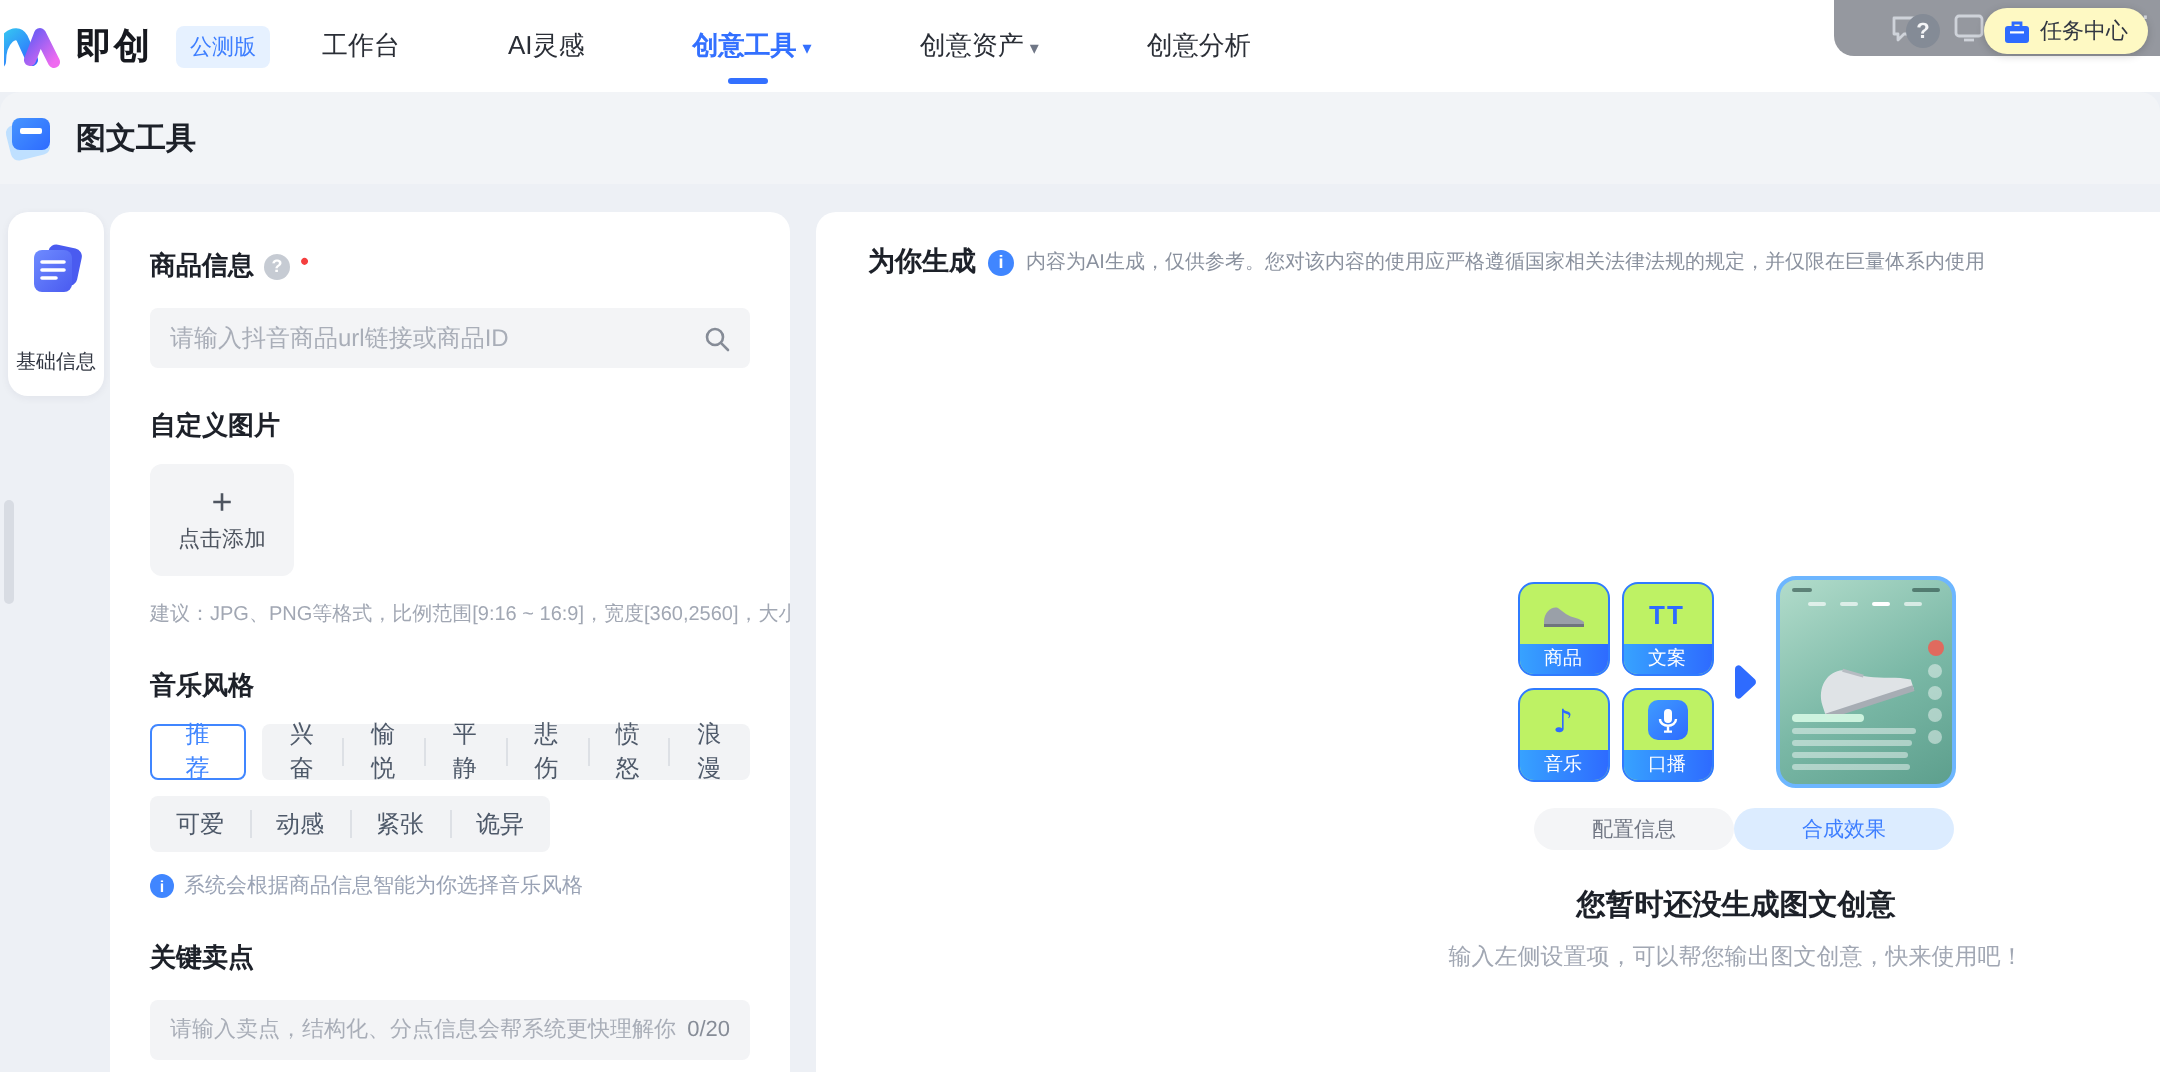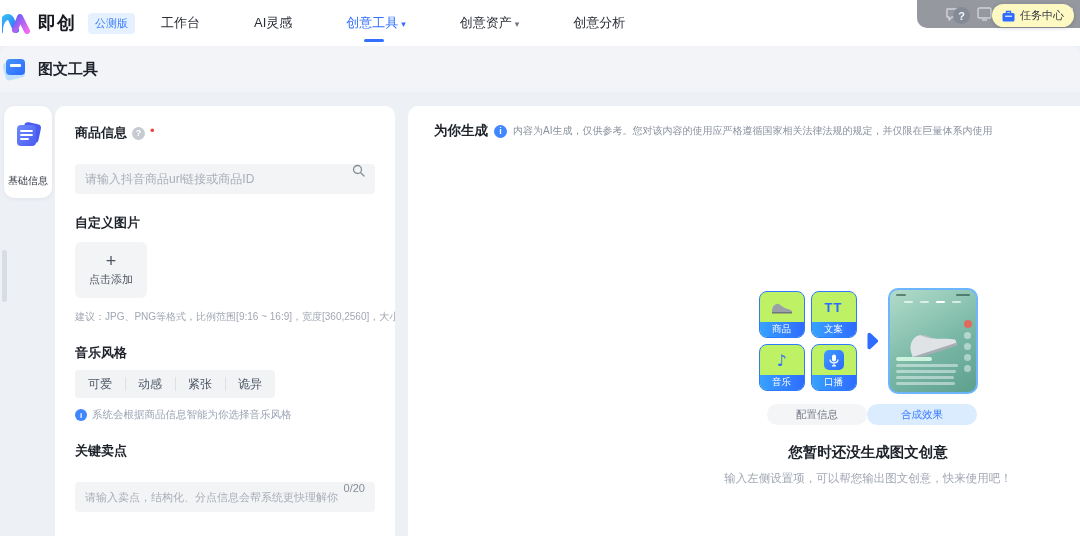--- a/index.html
+++ b/index.html
@@ -9,21 +9,21 @@
     background:#edf0f5; position:relative; color:#1d2129;
   }
   
   .topnav { position:absolute; top:0; left:0; right:0; height:46px; background:#fff; display:flex; align-items:center; z-index:5; }
   .logo-wrap { display:flex; align-items:center; padding-left:2px; }
   .logo-text { font-size:18px; font-weight:800; color:#17191f; letter-spacing:1px; margin-left:6px; }
   .beta-badge { margin-left:12px; background:#e6f1ff; color:#3d7eff; font-size:11px; padding:3px 7px; border-radius:4px; }
   .nav-items { display:flex; align-items:center; margin-left:26px; gap:54px; }
   .nav-item { font-size:13px; color:#2a2e36; position:relative; cursor:pointer; display:flex; align-items:center; gap:3px; }
   .nav-item .caret { font-size:9px; color:#6b7widt280; color:#707786; transform:translateY(1px); }
-  .nav-item.active { color:#3370ff; font-weight:400; }
+  .nav-item.active { color:#3370ff; font-weight:700; }
   .nav-item.active .caret { color:#3370ff; }
   .nav-item.active::after { content:""; position:absolute; left:50%; transform:translateX(-60%); bottom:-10px; width:20px; height:3px; border-radius:2px; background:#3370ff; }
   
   .capture-overlay { position:absolute; right:0; top:0; width:163px; height:28px; background:rgba(62,68,80,.55); border-radius:0 0 0 10px; display:flex; align-items:center; padding-left:28px; gap:16px; }
   .ov-icon { display:flex; align-items:center; }
   .ellipsis-dots { position:absolute; right:4px; top:0px; color:#d6dae0; font-size:14px; letter-spacing:1px; }
   .help-circle { position:absolute; right:110px; top:7px; width:17px; height:17px; border-radius:50%; background:#848b96; color:#f4f5f7; font-size:11px; font-weight:700; display:flex; align-items:center; justify-content:center; }
   .task-pill { position:absolute; right:6px; top:4px; height:23px; background:#fef9c3; border-radius:13px; box-shadow:0 1px 4px rgba(0,0,0,.18); display:flex; align-items:center; gap:5px; padding:0 10px; }
   .task-pill span.lbl { font-size:11px; color:#323742; }
   
@@ -37,21 +37,21 @@
   .rail { position:absolute; left:0; top:92px; bottom:0; width:55px; }
   .rail-card { position:absolute; left:4px; top:14px; width:48px; height:92px; background:#fff; border-radius:10px; box-shadow:0 1px 4px rgba(31,41,61,.06); display:flex; flex-direction:column; align-items:center; padding-top:12px; gap:22px; cursor:pointer; }
   .rail-label { font-size:10px; color:#323742; }
   .rail-scroll { position:absolute; left:2px; top:158px; width:5px; height:52px; border-radius:3px; background:#d8dce3; }
   
   .form-panel { position:absolute; left:55px; top:106px; bottom:0; width:340px; background:#fff; border-radius:10px 10px 0 0; padding:18px 20px 0 20px; overflow:hidden; }
   .field-label-row { display:flex; align-items:center; gap:5px; }
   .field-label { font-size:13px; font-weight:700; color:#1d2129; }
   .q-circle { width:13px; height:13px; border-radius:50%; background:#c6cbd3; color:#fff; font-size:9px; font-weight:700; display:flex; align-items:center; justify-content:center; }
   .req-dot { color:#f53f3f; font-size:13px; line-height:10px; transform:translateY(-2px); }
-  .text-input { margin-top:22px; height:30px; background:#f3f4f6; border-radius:4px; display:flex; padding:0 10px; }
+  .text-input { margin-top:12px; height:30px; background:#f3f4f6; border-radius:4px; display:flex; align-items:center; padding:0 10px; }
   .text-input input { flex:1; border:none; outline:none; background:transparent; font-size:12px; font-family:inherit; color:#1d2129; }
   .text-input input::placeholder { color:#a9aeb8; }
   .counter { font-size:11px; color:#868c97; margin-left:6px; }
   .section-label { font-size:13px; font-weight:700; margin-top:20px; color:#1d2129; }
   .upload-box { margin-top:10px; width:72px; height:56px; background:#f3f4f6; border-radius:6px; display:flex; flex-direction:column; align-items:center; justify-content:center; gap:3px; cursor:pointer; }
   .upload-plus { font-size:18px; color:#4e5560; line-height:16px; font-weight:400; }
   .upload-text { font-size:11px; color:#4e5560; }
   .hint-text { margin-top:12px; font-size:10px; color:#a1a7b3; white-space:nowrap; }
   .chip-row { display:flex; margin-top:10px; align-items:stretch; }
   .chip-selected { height:28px; padding:0 13px; border:1px solid #4086ff; color:#4086ff; background:#fff; border-radius:4px; font-size:12px; display:flex; align-items:center; cursor:pointer; font-family:inherit; }
@@ -208,20 +208,31 @@
   </div>
 
   <div class="section-label">自定义图片</div>
   <div class="upload-box">
     <span class="upload-plus">+</span>
     <span class="upload-text">点击添加</span>
   </div>
   <div class="hint-text">建议：JPG、PNG等格式，比例范围[9:16 ~ 16:9]，宽度[360,2560]，大小≤20M</div>
 
   <div class="section-label">音乐风格</div>
+  <div class="chip-row">
+    <button class="chip-selected">推荐</button>
+    <div class="chip-group">
+      <button class="chip">兴奋</button>
+      <button class="chip">愉悦</button>
+      <button class="chip">平静</button>
+      <button class="chip">悲伤</button>
+      <button class="chip">愤怒</button>
+      <button class="chip">浪漫</button>
+    </div>
+  </div>
   <div class="chip-row second" style="margin-top:8px;">
     <div class="chip-group">
       <button class="chip">可爱</button>
       <button class="chip">动感</button>
       <button class="chip">紧张</button>
       <button class="chip">诡异</button>
     </div>
   </div>
   <div class="note-row">
     <span class="info-dot">i</span>

